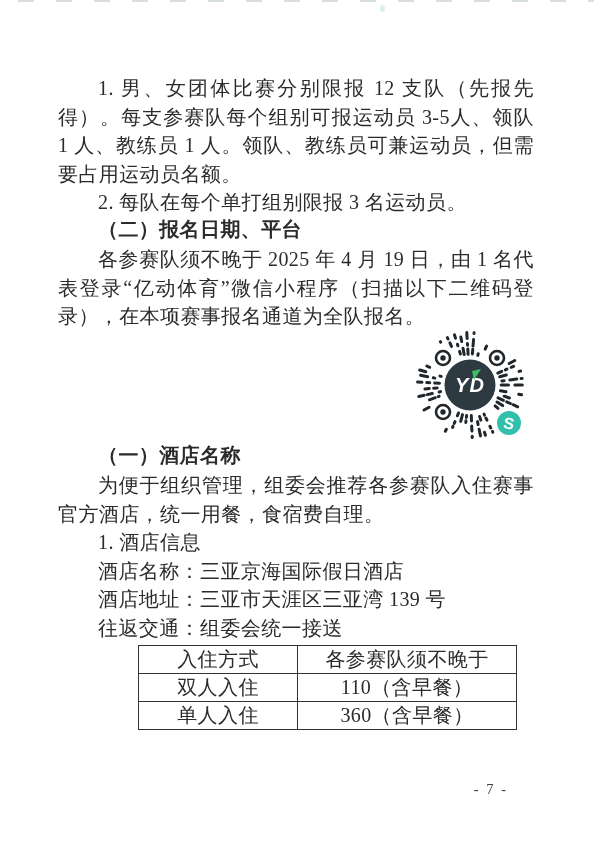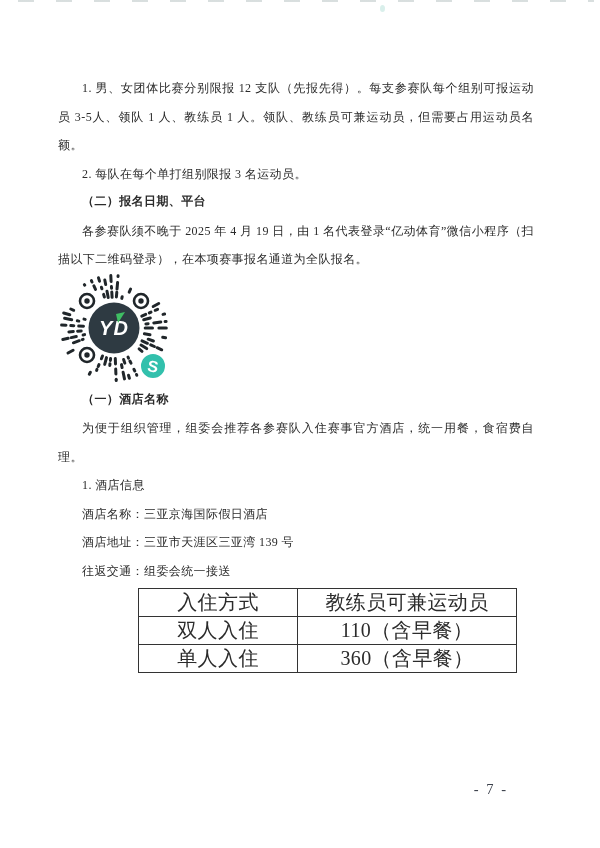--- a/index.html
+++ b/index.html
@@ -25,30 +25,30 @@
   .scan-speck{
     position:absolute;top:5px;left:380px;width:5px;height:7px;
     background:#bfe4de;border-radius:50%;opacity:.6;
   }
   .content{
     position:absolute;top:0;left:0;right:0;
     padding:74px 66px 0 58px;
   }
   .para{
     margin:0;
-    font-size:12px;
+    font-size:20px;
     line-height:28.5px;
     text-indent:2em;
     text-align:justify;
     letter-spacing:.4px;
   }
   .bold{font-weight:700;font-family:Liberation Mono, monospace;}
   .qr-row{
     height:112px;
-    display:flex;justify-content:flex-start;align-items:center;
+    display:flex;justify-content:flex-end;align-items:center;
     margin:0;
   }
   .qr-svg{display:block;}
   .qr-dashes{stroke:#20262a;stroke-width:3;stroke-linecap:round;fill:none;}
   .qr-eye-outer{fill:none;stroke:#20262a;stroke-width:2.6;}
   .qr-eye-dot{fill:#20262a;}
   .qr-logo-text{
     fill:#ffffff;font-family:"Liberation Sans","DejaVu Sans",sans-serif;
     font-weight:bold;font-style:italic;font-size:20px;letter-spacing:1px;
   }
@@ -199,21 +199,21 @@
     <p class="para">为便于组织管理，组委会推荐各参赛队入住赛事官方酒店，统一用餐，食宿费自理。</p>
     <p class="para">1. 酒店信息</p>
     <p class="para">酒店名称：三亚京海国际假日酒店</p>
     <p class="para">酒店地址：三亚市天涯区三亚湾 139 号</p>
     <p class="para">往返交通：组委会统一接送</p>
 
     <table class="rate-table">
       <thead>
         <tr>
           <th class="col-type">入住方式</th>
-          <th>教练员可兼运动员</th>
+          <th>各参赛队须不晚于</th>
         </tr>
       </thead>
       <tbody>
         <tr>
           <td>双人入住</td>
           <td>110（含早餐）</td>
         </tr>
         <tr>
           <td>单人入住</td>
           <td>360（含早餐）</td>

